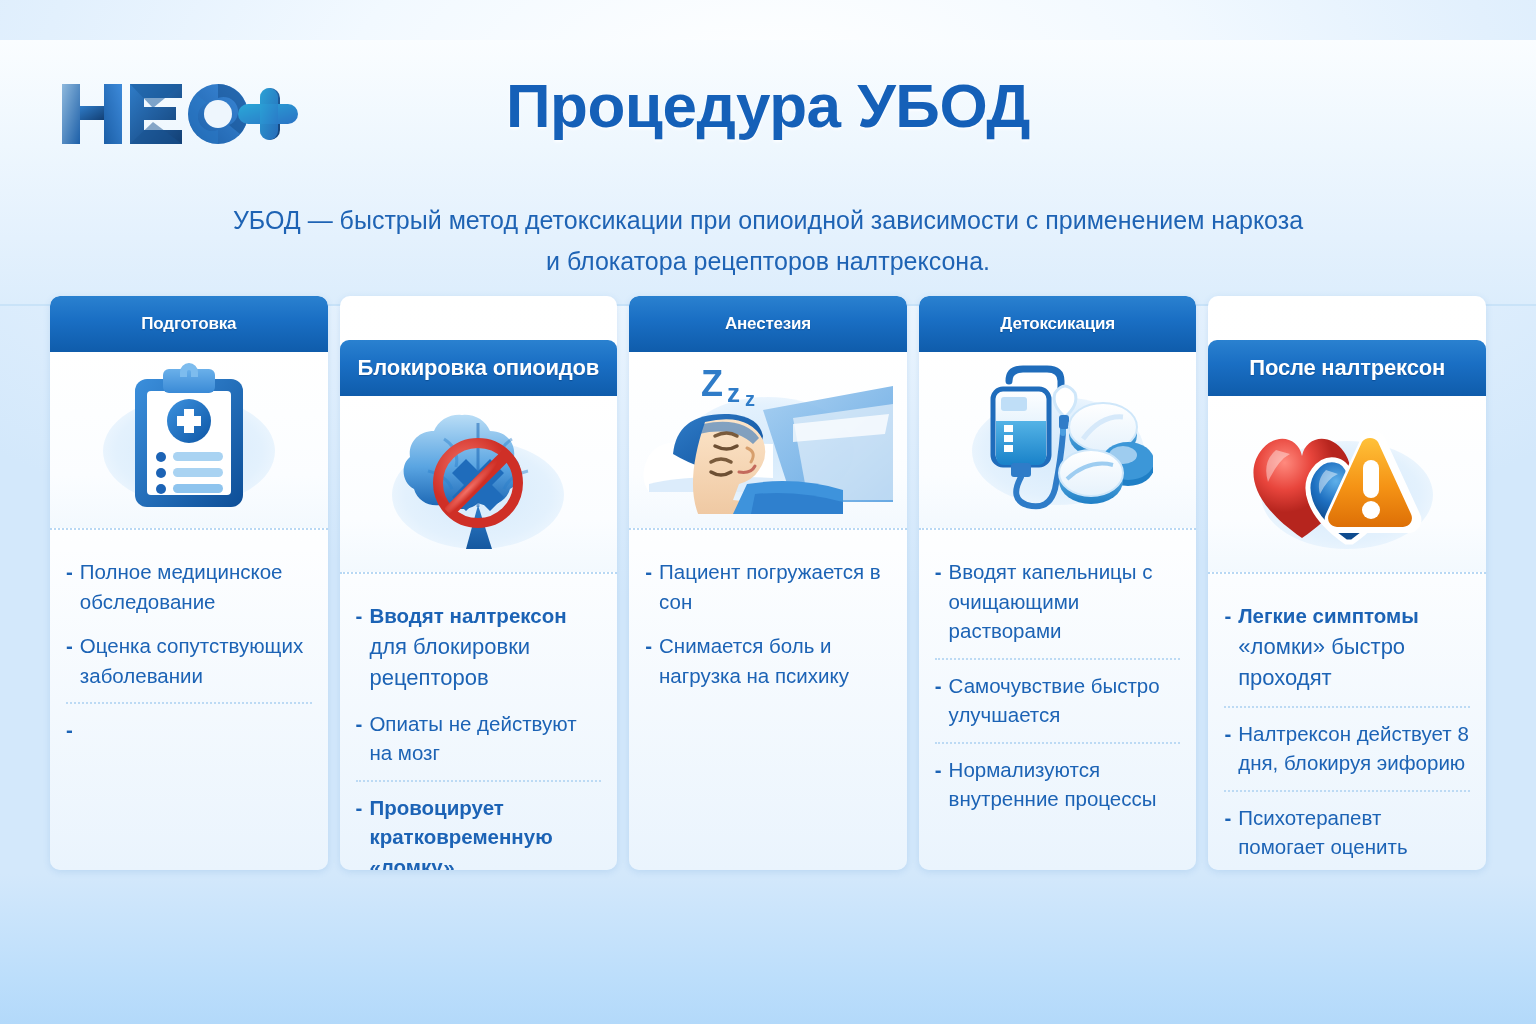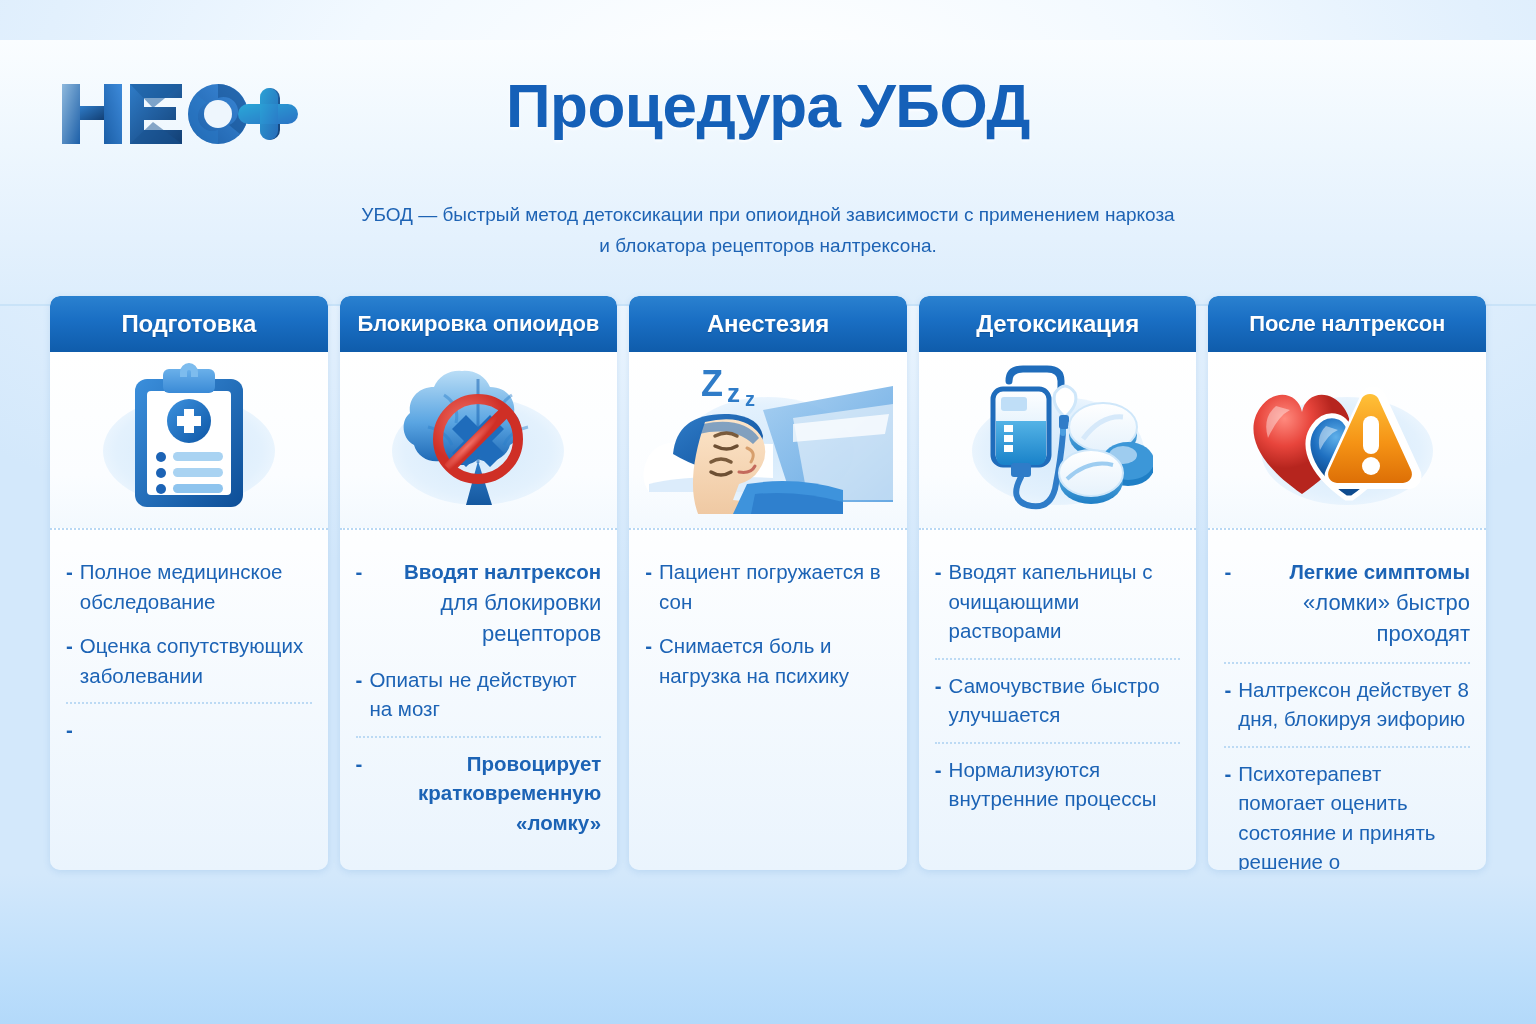--- a/index.html
+++ b/index.html
@@ -25,41 +25,41 @@
   #logo{
     position:absolute;left:58px;top:38px;width:240px;height:72px;
   }
   #title{
     position:absolute;left:0;top:30px;width:1536px;text-align:center;
     font-size:62px;font-weight:bold;color:#1560b8;letter-spacing:-0.5px;
     text-shadow:0 2px 3px rgba(255,255,255,.9);
   }
   #subtitle{
     position:absolute;left:50%;transform:translateX(-50%);top:160px;width:1220px;
-    text-align:center;font-size:19px;color:#1e63b4;line-height:1.62;
+    text-align:center;font-size:25px;color:#1e63b4;line-height:1.62;
   }
   
   #cards{
     position:absolute;left:50px;top:296px;width:1436px;height:574px;
     display:flex;gap:12px;
   }
   .card{
     flex:1 1 0;display:flex;flex-direction:column;
     border-radius:10px;overflow:hidden;
     background:linear-gradient(180deg,#ffffff 0%,#fdfeff 44%,#eaf4fd 100%);
     box-shadow:0 2px 7px rgba(60,130,200,.16);
   }
   .card-head{
     height:56px;flex:0 0 56px;display:flex;align-items:center;justify-content:center;
     background:linear-gradient(180deg,#2a81d0 0%,#1a6fc4 42%,#0f5cab 100%);
-    color:#fff;font-size:24px;font-weight:bold;letter-spacing:-.2px;
+    color:#fff;font-size:17px;font-weight:bold;letter-spacing:-.2px;
     border-radius:9px 9px 0 0;
     text-shadow:0 1px 1px rgba(0,40,90,.35);
   }
-  .card-head.sm{font-size:22px;}
+  .card-head.sm{font-size:22px;margin-top:44px;}
   .icon-area{
     flex:0 0 176px;position:relative;
     display:flex;align-items:center;justify-content:center;
     border-bottom:2px dotted #b8d8f4;
     background:linear-gradient(180deg,#ffffff 0%,#fbfdff 70%,#f3f9fe 100%);
   }
   .icon-area .shadow-ellipse{
     position:absolute;left:50%;top:56%;transform:translate(-50%,-50%);
     width:172px;height:108px;border-radius:50%;
     background:radial-gradient(ellipse at 50% 50%,#d6eafb 0%,#e3f1fd 60%,rgba(230,243,253,0) 100%);
@@ -70,21 +70,21 @@
     display:flex;flex-direction:column;gap:0;
   }
   .bullet{
     display:flex;align-items:flex-start;gap:7px;
     font-size:20.5px;color:#1c63b5;line-height:1.44;
     padding:7px 0 8px 0;
   }
   .dash{color:#1c63b5;font-weight:bold;flex:0 0 auto;line-height:1.44;}
   .btxt{flex:1 1 auto;}
   .btxt .sub{display:block;font-size:22px;font-weight:normal;}
-  .bullet.bold .btxt{font-weight:bold;text-align:right;}
+  .bullet.bold .btxt{font-weight:bold;}
   .sep{height:0;border-top:2px dotted #bcdaf4;margin:4px 0 4px 0;}
   
   #footglow{
     position:absolute;left:0;bottom:0;width:1536px;height:150px;
     background:linear-gradient(180deg,rgba(190,222,250,0) 0%,#bcdefb 70%,#b3d9fa 100%);
     pointer-events:none;
   }
 </style>
 </head>
 <body>

